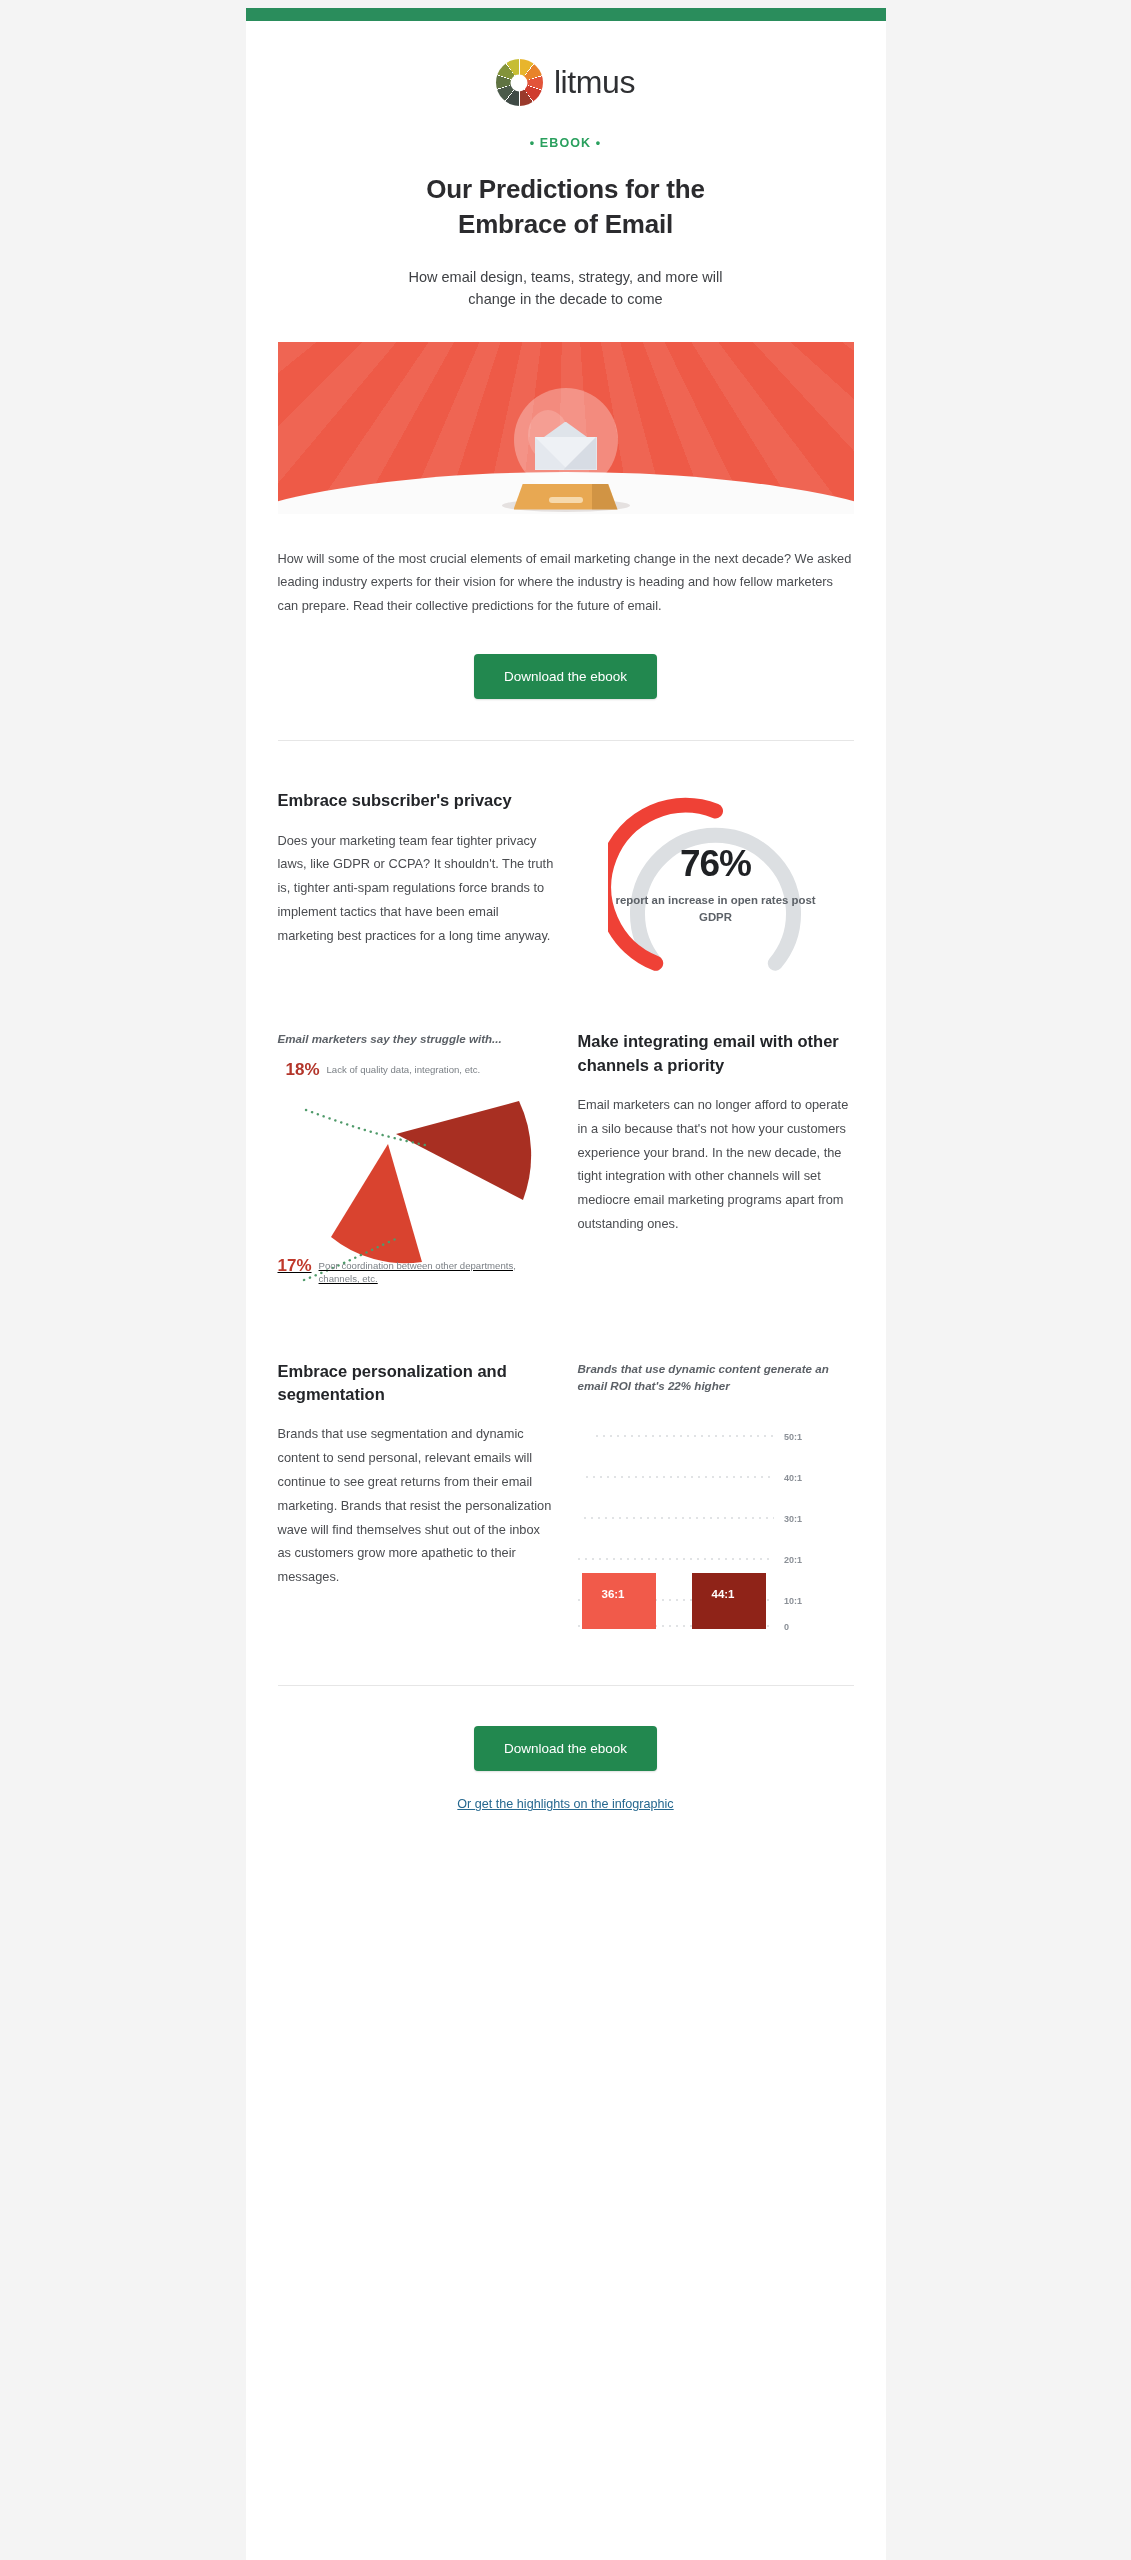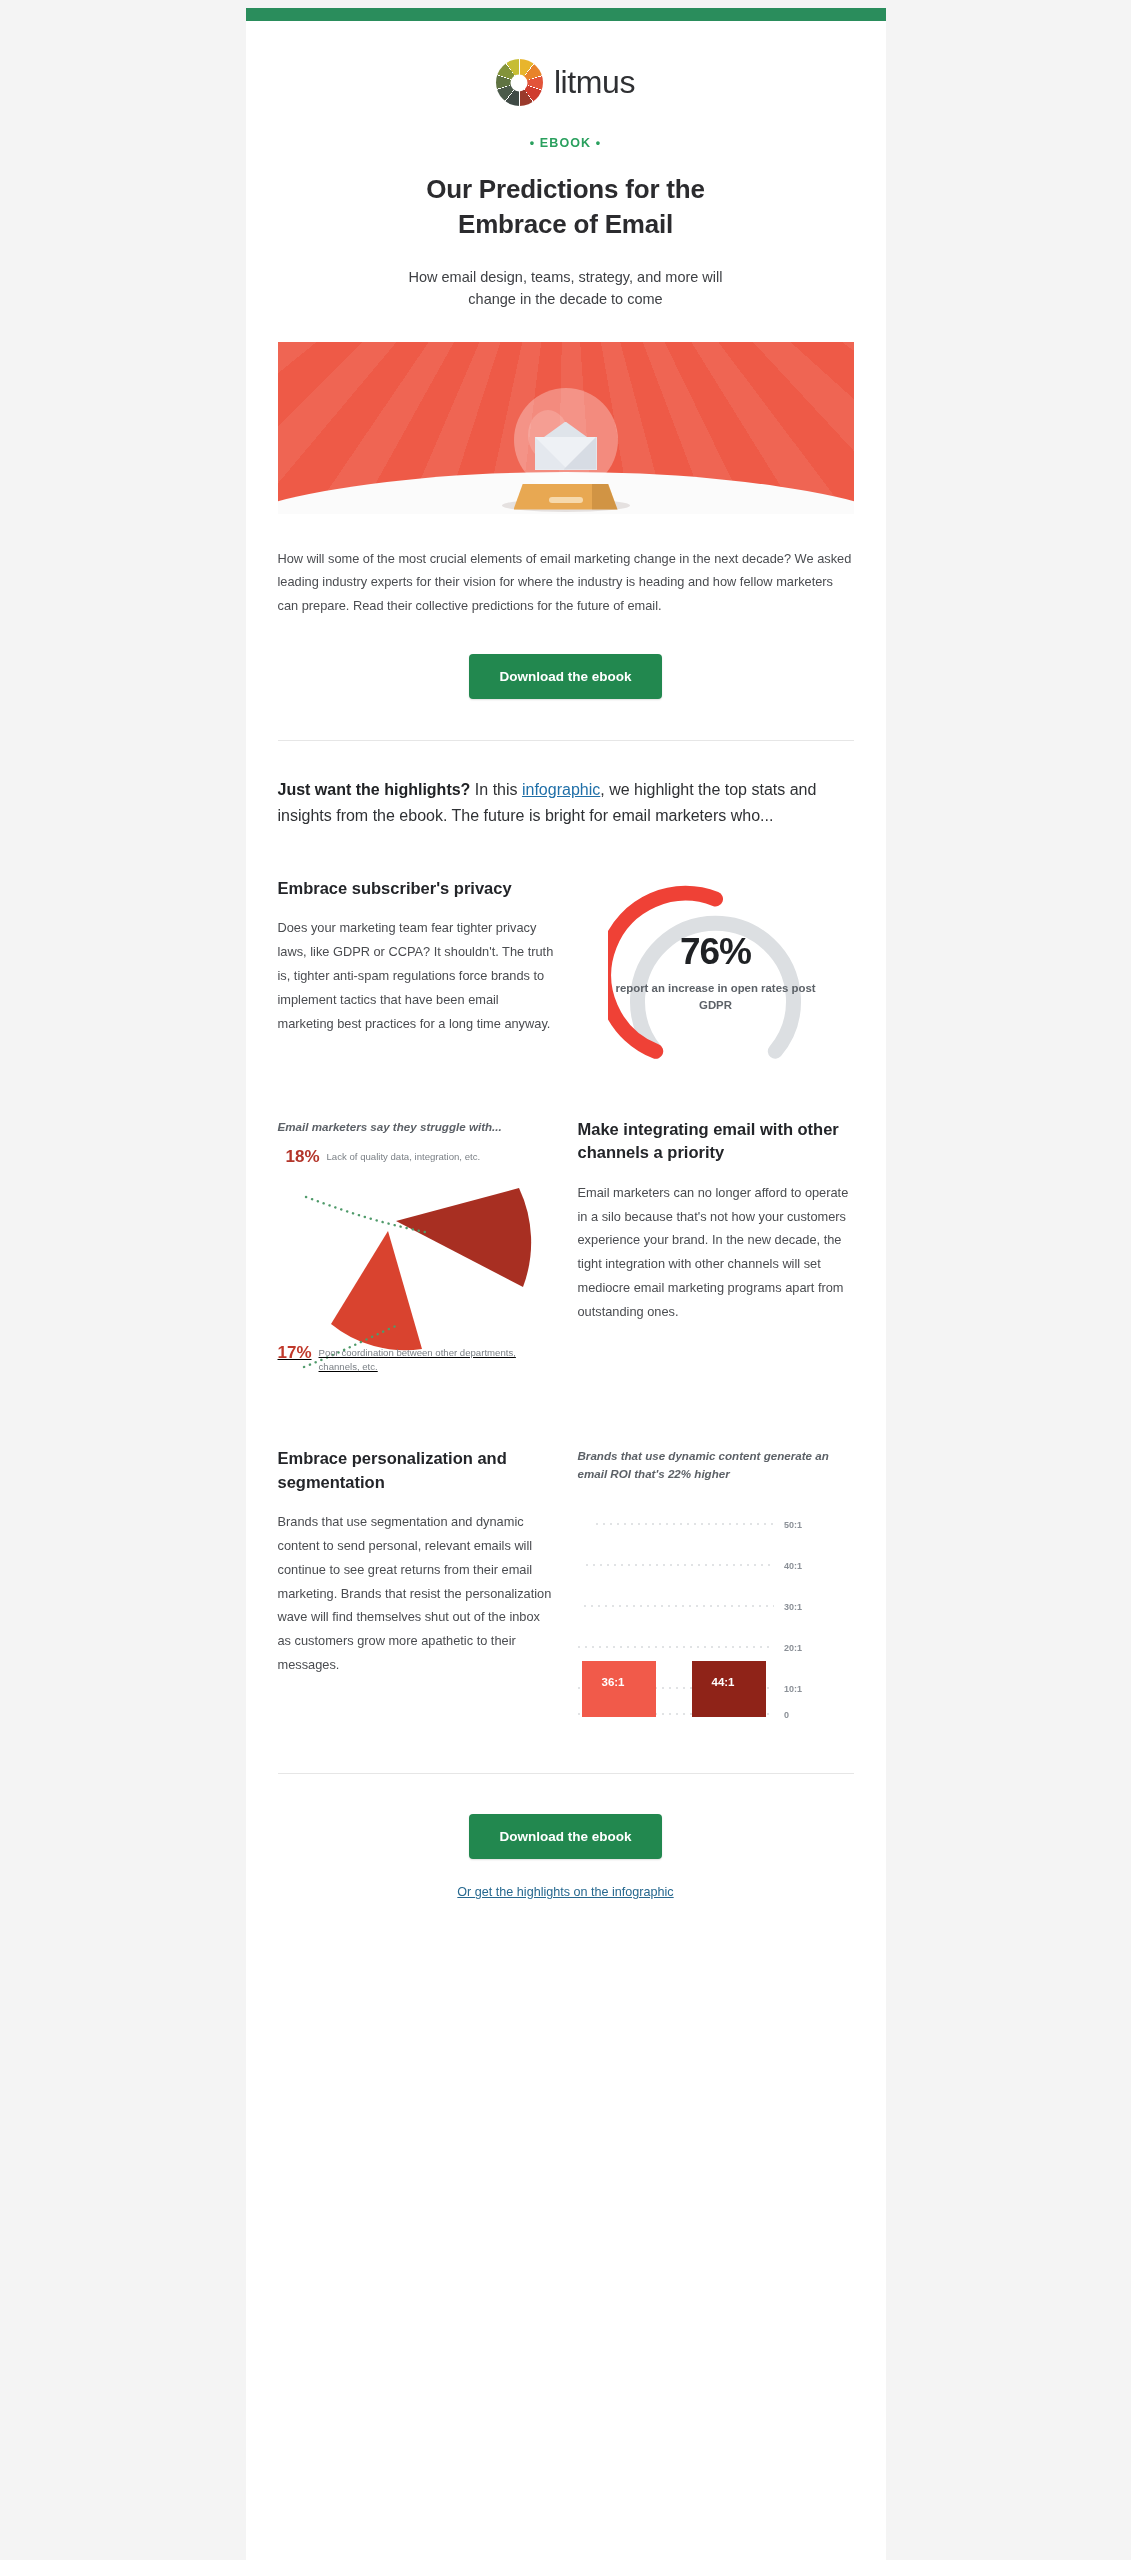--- a/index.html
+++ b/index.html
@@ -249,21 +249,21 @@
     line-height: 1.84;
     color: #4a4c50;
   }
 
   .cta-wrap { text-align: center; margin-top: 37px; }
   .btn {
     display: inline-block;
     background: #22884f;
     color: #ffffff;
     font-size: 13.5px;
-    font-weight: bold;
+    font-weight: normal;
     padding: 15px 30px;
     border-radius: 4px;
     border: none;
     cursor: pointer;
     font-family: "Liberation Sans", sans-serif;
     box-shadow: 0 1px 2px rgba(0,0,0,0.13);
   }
 
   .divider {
     margin: 41px 0 0 0;
@@ -421,23 +421,20 @@
     <div class="content">
 
       <p class="intro">How will some of the most crucial elements of email marketing change in the next decade? We asked leading industry experts for their vision for where the industry is heading and how fellow marketers can prepare. Read their collective predictions for the future of email.</p>
 
       <div class="cta-wrap">
         <button class="btn">Download the ebook</button>
       </div>
 
       <div class="divider"></div>
 
-      <p class="highlights">
-        <b>Just want the highlights?</b><span> In this </span><a class="link" href="#">infographic</a><span>, we highlight the top stats and insights from the ebook. The future is bright for email marketers who...</span>
-      </p>
 
       <div class="sec">
         <div class="col col-txt">
           <h2>Embrace subscriber's privacy</h2>
           <p>Does your marketing team fear tighter privacy laws, like GDPR or CCPA? It shouldn't. The truth is, tighter anti-spam regulations force brands to implement tactics that have been email marketing best practices for a long time anyway.</p>
         </div>
         <div class="col gauge-wrap">
           <div class="gauge">
             <svg width="215" height="185" viewBox="0 0 215 185">
               <path d="M 47.7 166.3 A 78 78 0 1 1 167.3 166.3" fill="none" stroke="#dcdfe2" stroke-width="15" stroke-linecap="round"></path>

